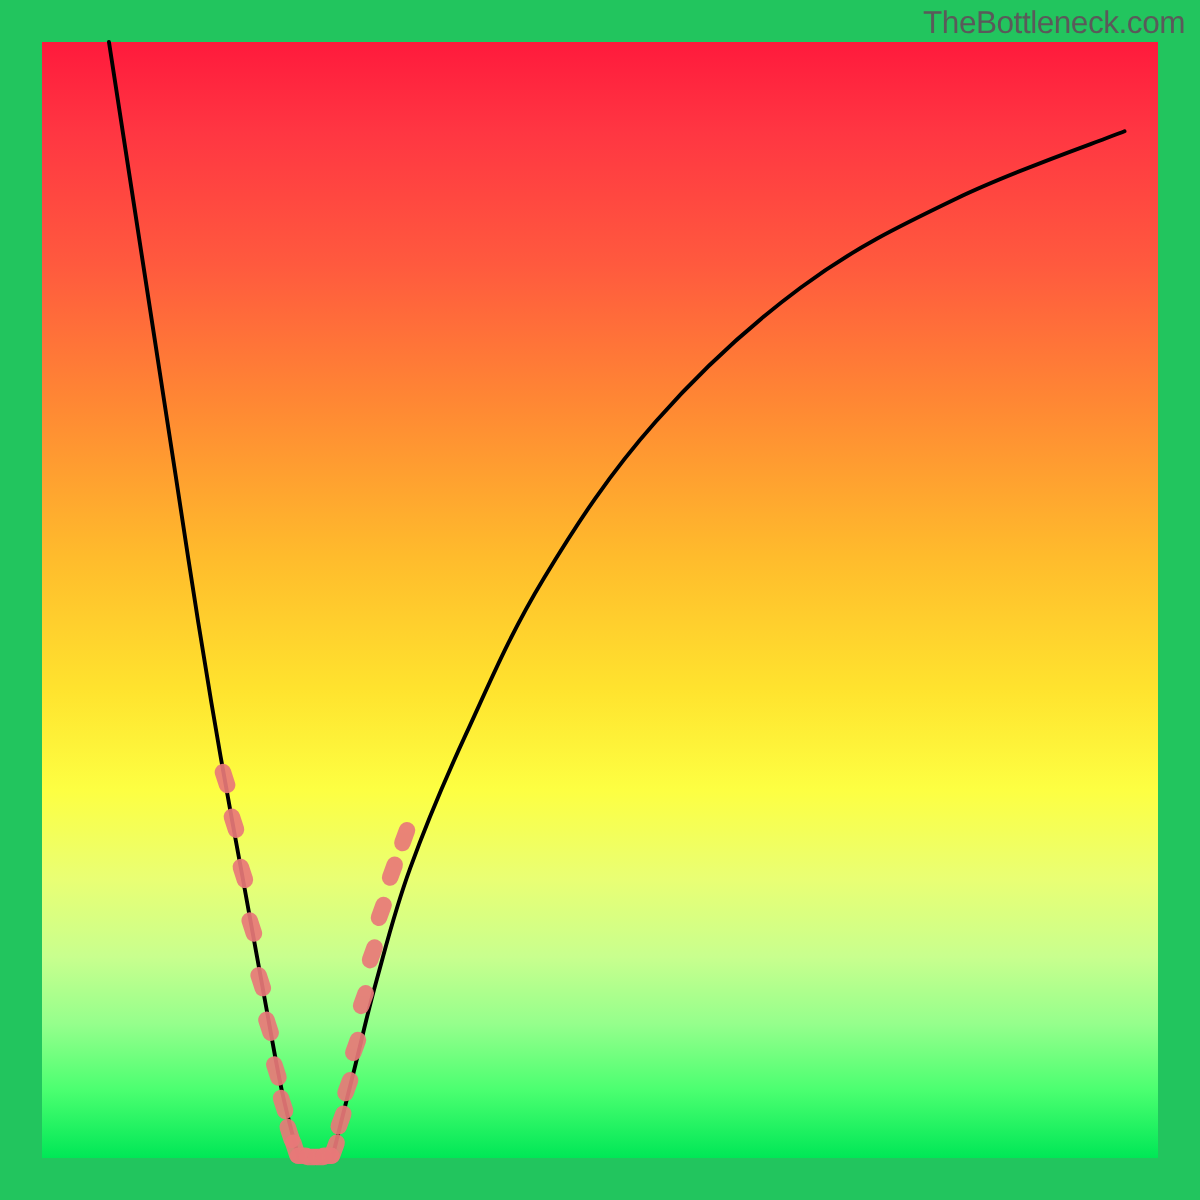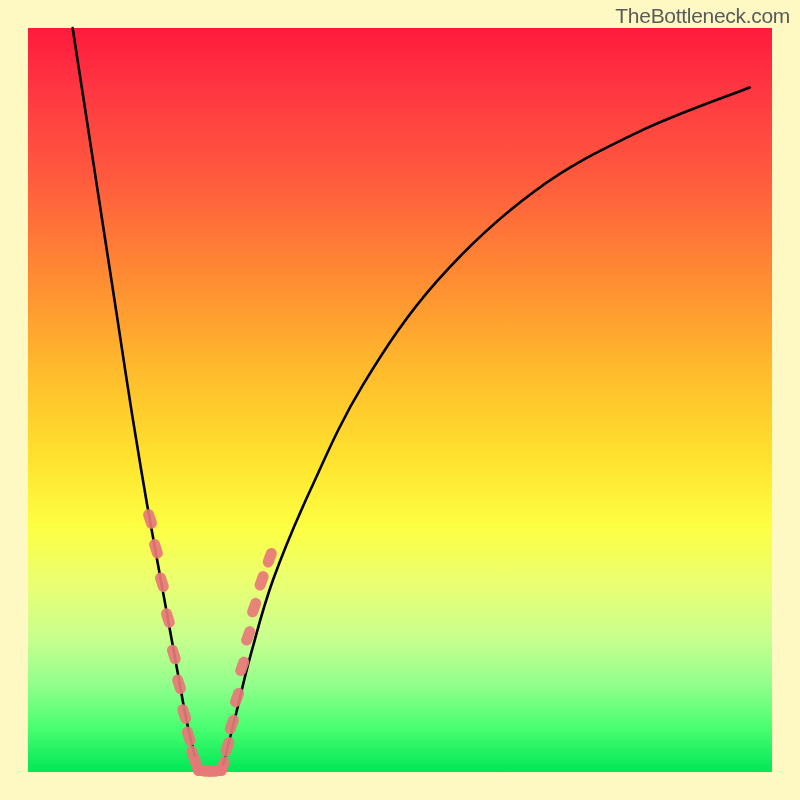--- a/index.html
+++ b/index.html
@@ -10,21 +10,21 @@
     overflow: hidden;
     background: #000000;
     font-family: Arial, Helvetica, sans-serif;
   }
   .frame {
     position: absolute;
     left: 0;
     top: 0;
     width: 800px;
     height: 800px;
-    background: #fef9c3;
+    background: #22c55e;
   }
   .plot-area {
     position: absolute;
     left: 28px;
     top: 28px;
     width: 744px;
     height: 744px;
     
     background: linear-gradient(to bottom,
       #ff1a3c 0%,

